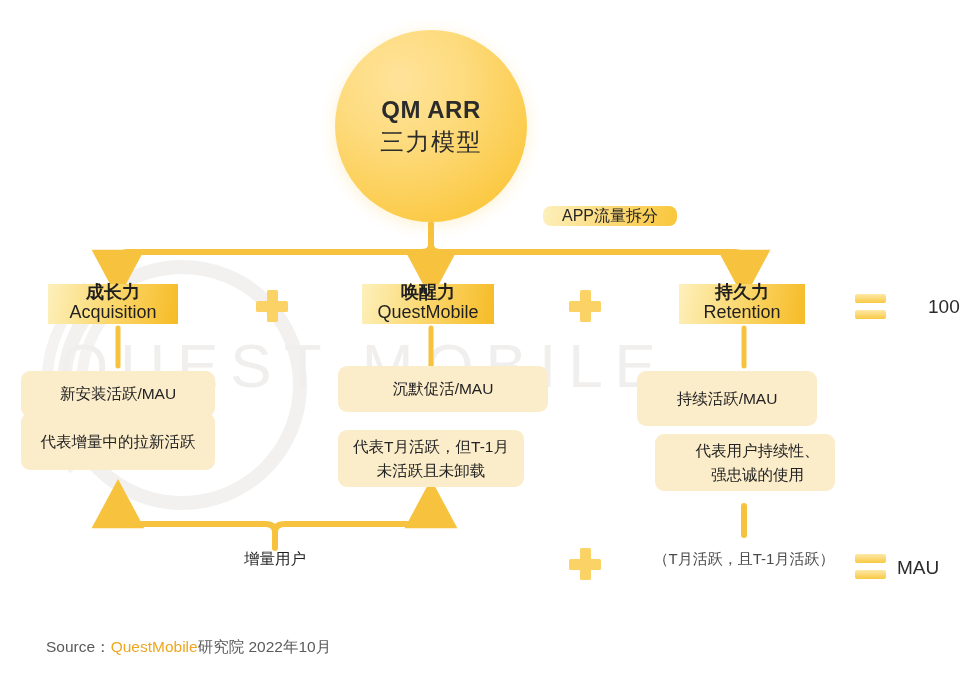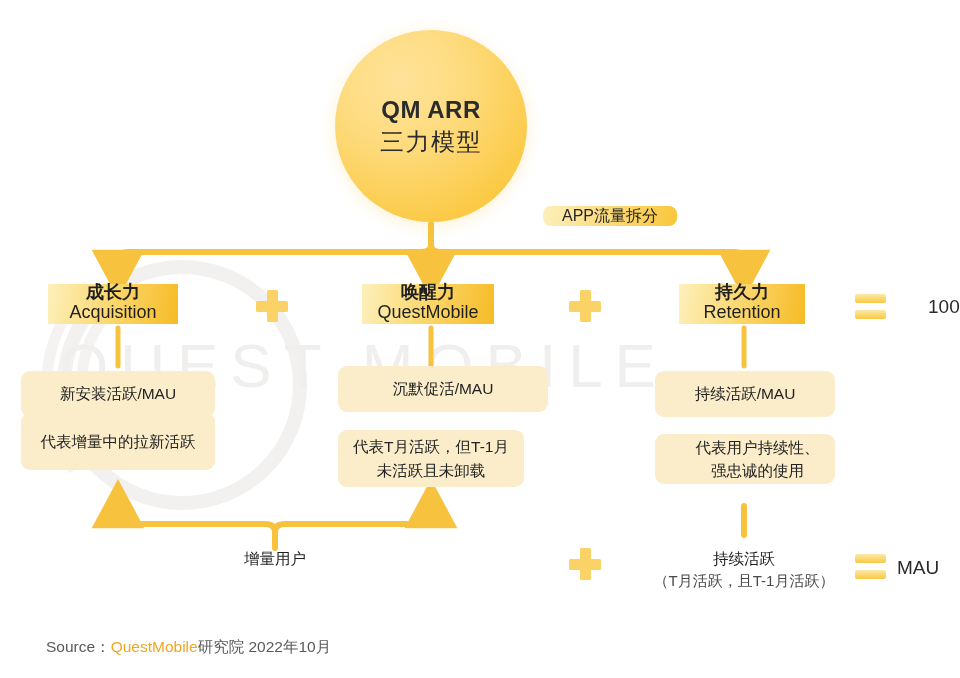--- a/index.html
+++ b/index.html
@@ -306,40 +306,39 @@
     <i style="left:11px; top:0; width:11px; height:32px;"></i>
   </div>
 
   <div class="pillar-head" style="left:679px; top:284px; width:126px;
        background:linear-gradient(100deg,#fdf0bc 0%,#fbd86f 48%,#f6bb26 100%);">
     <div class="pillar-head-inner" style="width:140px; left:-7px;">
       <div class="ph-cn">持久力</div>
       <div class="ph-en">Retention</div>
     </div>
   </div>
-  <div class="soft-box" style="left:655px; top:371px; width:180px; height:46px;">持续活跃/MAU</div>
-  <div class="soft-box" style="left:655px; top:434px; width:180px; height:50px;padding-left:33px;">代表用户持续性、强忠诚的使用</div>
+  <div class="soft-box" style="left:637px; top:371px; width:180px; height:55px;">持续活跃/MAU</div>
+  <div class="soft-box" style="left:655px; top:434px; width:180px; height:57px;padding-left:33px;">代表用户持续性、强忠诚的使用</div>
 
   <div class="op-eq" style="left:855px; top:294px; width:31px; height:26px;">
     <i style="top:0;"></i>
     <i style="top:16px;"></i>
   </div>
   <div class="plain-num" style="left:928px; top:296px;">100%</div>
 
   <div class="sum-block" style="left:125px; top:548px; width:300px;">
     <div class="sum-title">增量用户</div>
   </div>
 
   <div class="op-plus" style="left:569px; top:548px; width:32px; height:32px;">
     <i style="left:0; top:11px; width:32px; height:11px;"></i>
     <i style="left:11px; top:0; width:11px; height:32px;"></i>
   </div>
 
   <div class="sum-block" style="left:624px; top:548px; width:240px;">
-    <div class="sum-title">持续活跃</div>
     <div class="sum-sub">（T月活跃，且T-1月活跃）</div>
   </div>
 
   <div class="op-eq" style="left:855px; top:554px; width:31px; height:26px;">
     <i style="top:0;"></i>
     <i style="top:16px;"></i>
   </div>
   <div class="plain-num" style="left:897px; top:557px;">MAU</div>
 
   <div class="footer">

